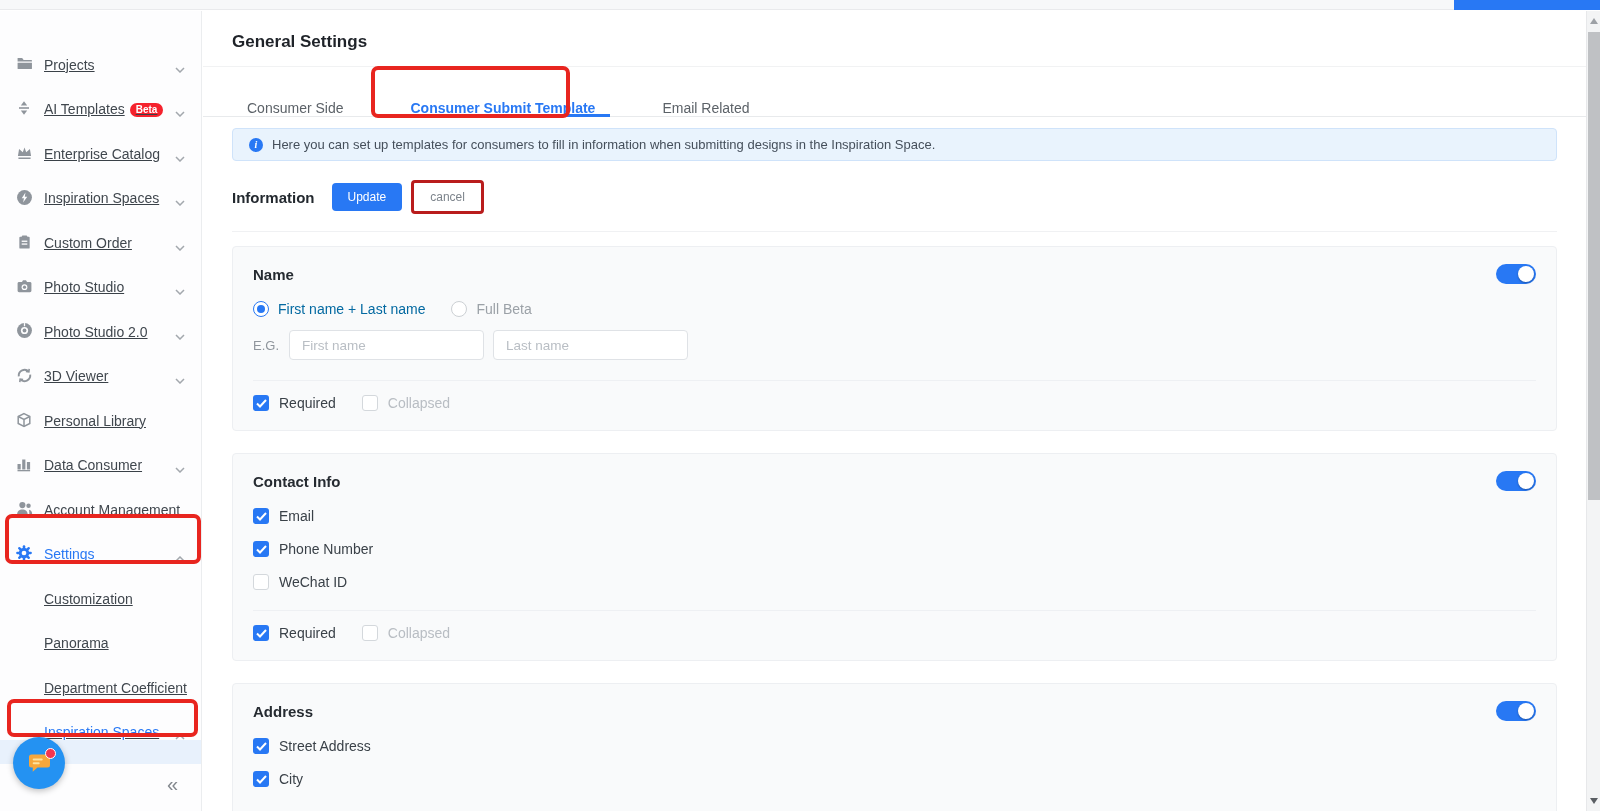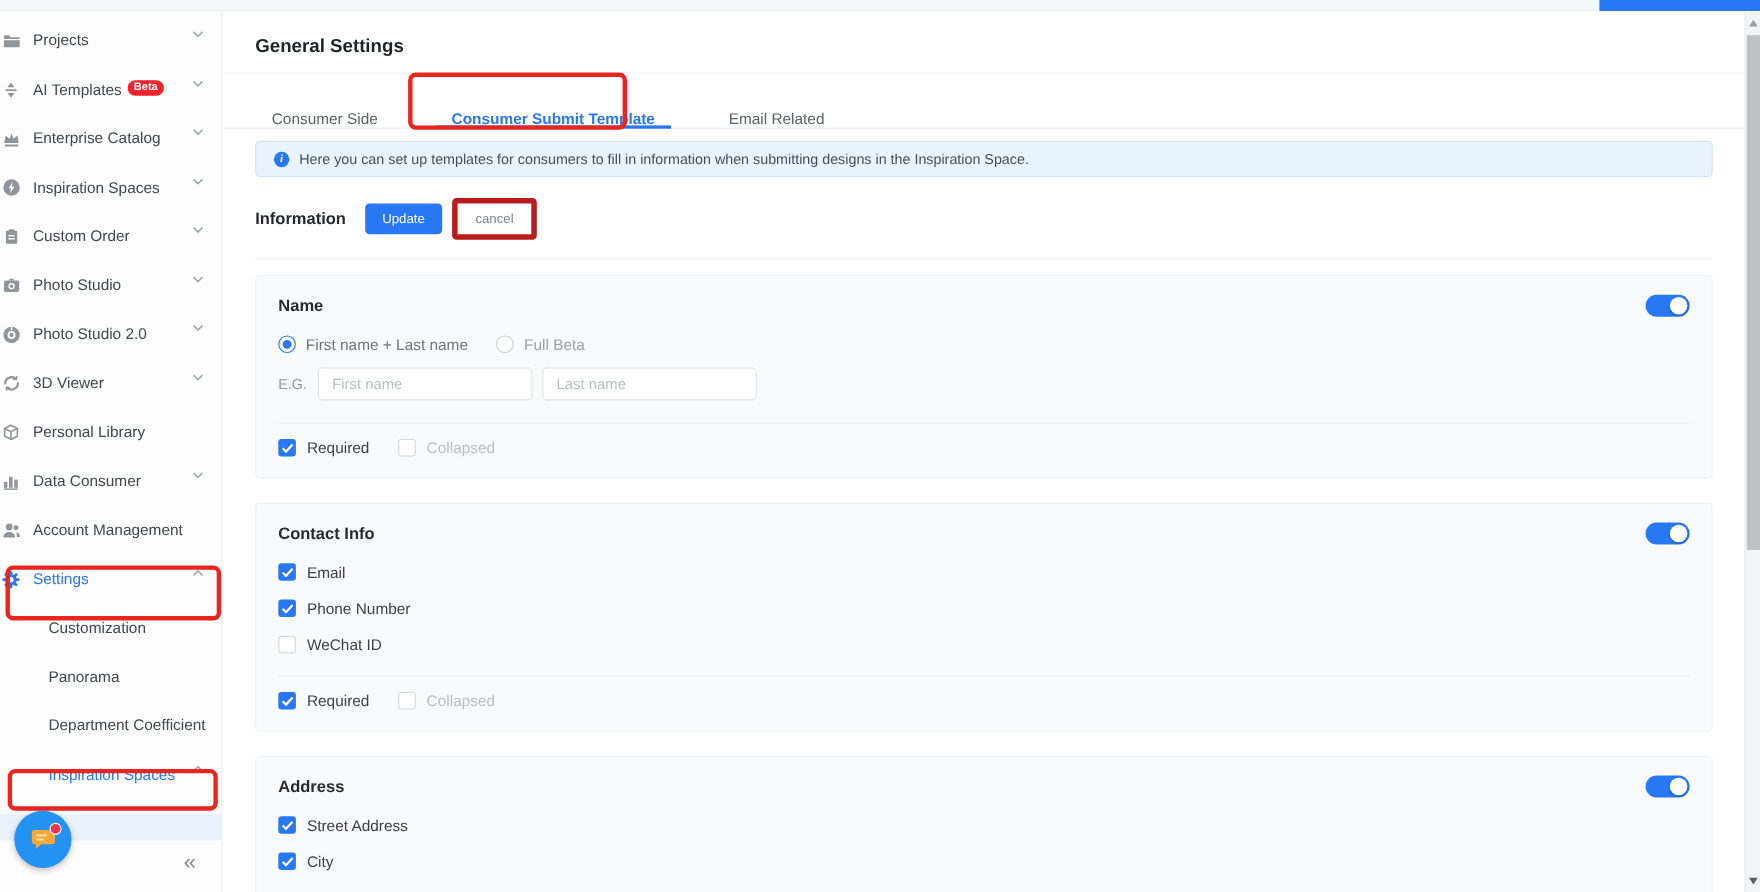--- a/index.html
+++ b/index.html
@@ -23,21 +23,21 @@
     border-bottom:6px solid #9da1a6; }
   .sb-thumb { position:absolute; top:21px; left:1px; width:12px; height:468px; background:#bfc1c4; }
   .sb-arrow-dn { position:absolute; bottom:7px; left:3px; width:0; height:0;
     border-left:4px solid transparent; border-right:4px solid transparent;
     border-top:6px solid #5a5e63; }
 
   
   .sidebar { position:absolute; left:0; top:11px; width:202px; height:800px;
     background:#fdfdfe; border-right:1px solid #ebedef; z-index:2; }
   .s-list { padding-top:17px; }
-  .s-item { height:44.5px; display:flex; align-items:flex-start; padding:0 16px 0 1px; cursor:pointer; }
+  .s-item { height:44.5px; display:flex; align-items:flex-end; padding:0 16px 0 15px; cursor:pointer;text-decoration:underline; }
   .s-ico { width:18px; height:18px; margin-right:11px; display:flex; align-items:center;
     justify-content:center; color:#8f959c; flex:none; }
   .s-label { font-size:14px; color:#40474e; white-space:nowrap; }
   .s-item.sub { padding-left:44px; }
   .s-item.active .s-label { color:#2878f4; }
   .chev { margin-left:auto; display:flex; color:#a3a8ad; }
   .chev.up svg { transform:rotate(180deg); }
   .badge-beta { background:#f5222d; color:#fff; font-size:10px; font-weight:bold;
     padding:2px 6px 2.5px; border-radius:8px; margin-left:5px; line-height:1; }
   .sel-band { height:24px; background:#e8f1fc; }
@@ -75,40 +75,40 @@
     background:#e9f3fd; border:1px solid #cfe3fa; border-radius:4px; padding:0 16px; }
   .info-ico { width:14px; height:14px; border-radius:50%; background:#2878f4; color:#fff;
     font-size:10px; font-weight:bold; display:flex; align-items:center; justify-content:center;
     font-family:"Liberation Serif", serif; font-style:italic; flex:none; }
   .banner-text { font-size:13px; color:#454f5b; }
 
   .info-row { margin:19px 29px 0; display:flex; align-items:center; }
   .info-label { font-size:15px; font-weight:bold; color:#23292f; }
   .btn { font-size:12px; border-radius:4px; padding:7px 16px; cursor:pointer; border:none; }
   .btn-primary { background:#2878f4; color:#fff; margin-left:17px; }
-  .btn-plain { background:#fff; color:#7d848c; border:5px solid #b91c1c; margin-left:9px; }
+  .btn-plain { background:#fff; color:#7d848c; border:3px solid #b91c1c; margin-left:9px; }
 
   .hr { margin:17px 29px 0; border-top:1px solid #f0f1f3; }
 
   .cards { margin:14px 29px 0; display:flex; flex-direction:column; gap:22px; }
   .card { background:#f9fafb; border:1px solid #edeff2; border-radius:4px; padding:17px 20px 19px; }
   .card-head { display:flex; align-items:center; justify-content:space-between; }
   .card-title { font-size:15px; font-weight:bold; color:#262b31; }
   .toggle { width:40px; height:20px; border-radius:10px; background:#2878f4; position:relative;
     cursor:pointer; flex:none; }
   .toggle .knob { position:absolute; top:2px; right:2px; width:16px; height:16px; border-radius:50%;
     background:#fff; box-shadow:0 1px 2px rgba(0,0,0,.3); }
 
   .radio-row { margin-top:17px; display:flex; align-items:center; gap:26px; }
   .radio-opt { display:flex; align-items:center; gap:9px; cursor:pointer; }
   .radio { width:16px; height:16px; border-radius:50%; background:#fff; flex:none; }
   .radio.sel { border:1.5px solid #2878f4; display:flex; align-items:center; justify-content:center; }
   .radio.sel::after { content:""; width:8px; height:8px; border-radius:50%; background:#2878f4; }
   .radio.unsel { border:1.5px solid #ccd0d4; }
-  .radio-label { font-size:14px; color:#737373; }
+  .radio-label { font-size:14px; color:#0369a1; }
   .radio-label.dim { color:#9ba1a7; }
 
   .eg-row { margin-top:13px; display:flex; align-items:center; }
   .eg-label { font-size:13px; color:#8f959c; width:28px; flex:none; }
   .eg-row input { width:195px; height:30px; margin-left:8px; background:#fff;
     border:1px solid #dfe2e6; border-radius:4px; padding:0 12px; font-size:13.5px;
     font-family:"Liberation Sans", sans-serif; color:#3a4148; outline:none; }
   .eg-row input::placeholder { color:#b9bec4; }
   .eg-row input + input { margin-left:9px; }
 

